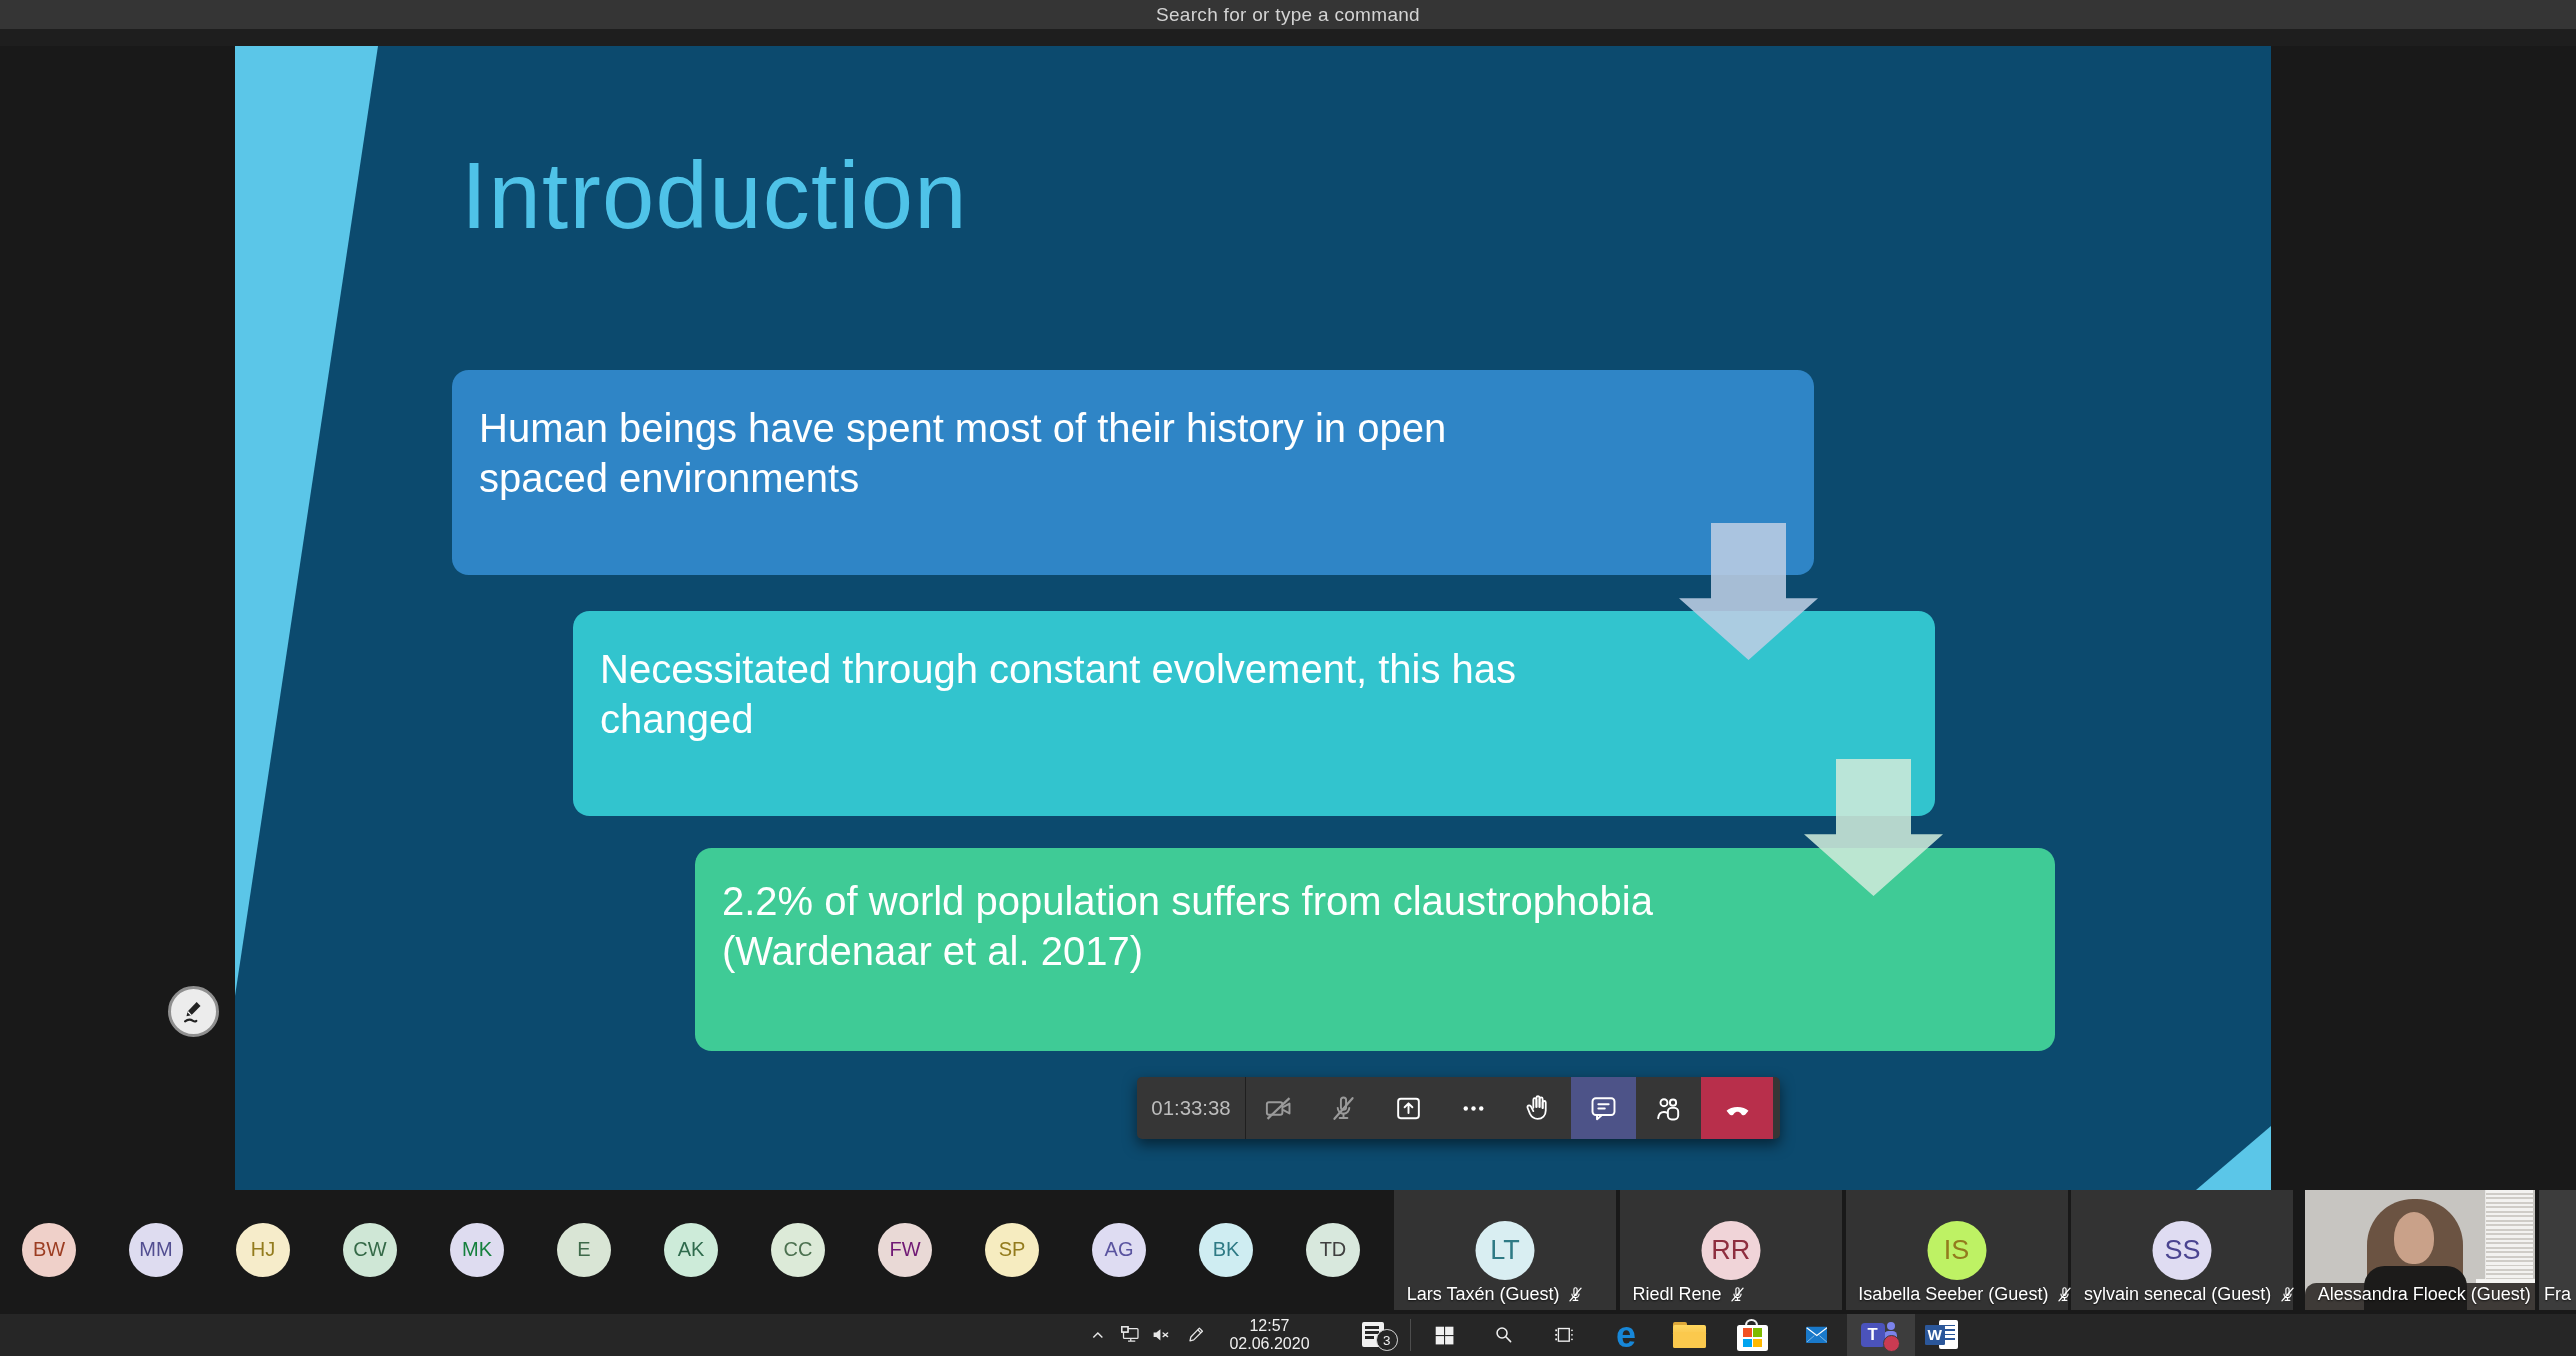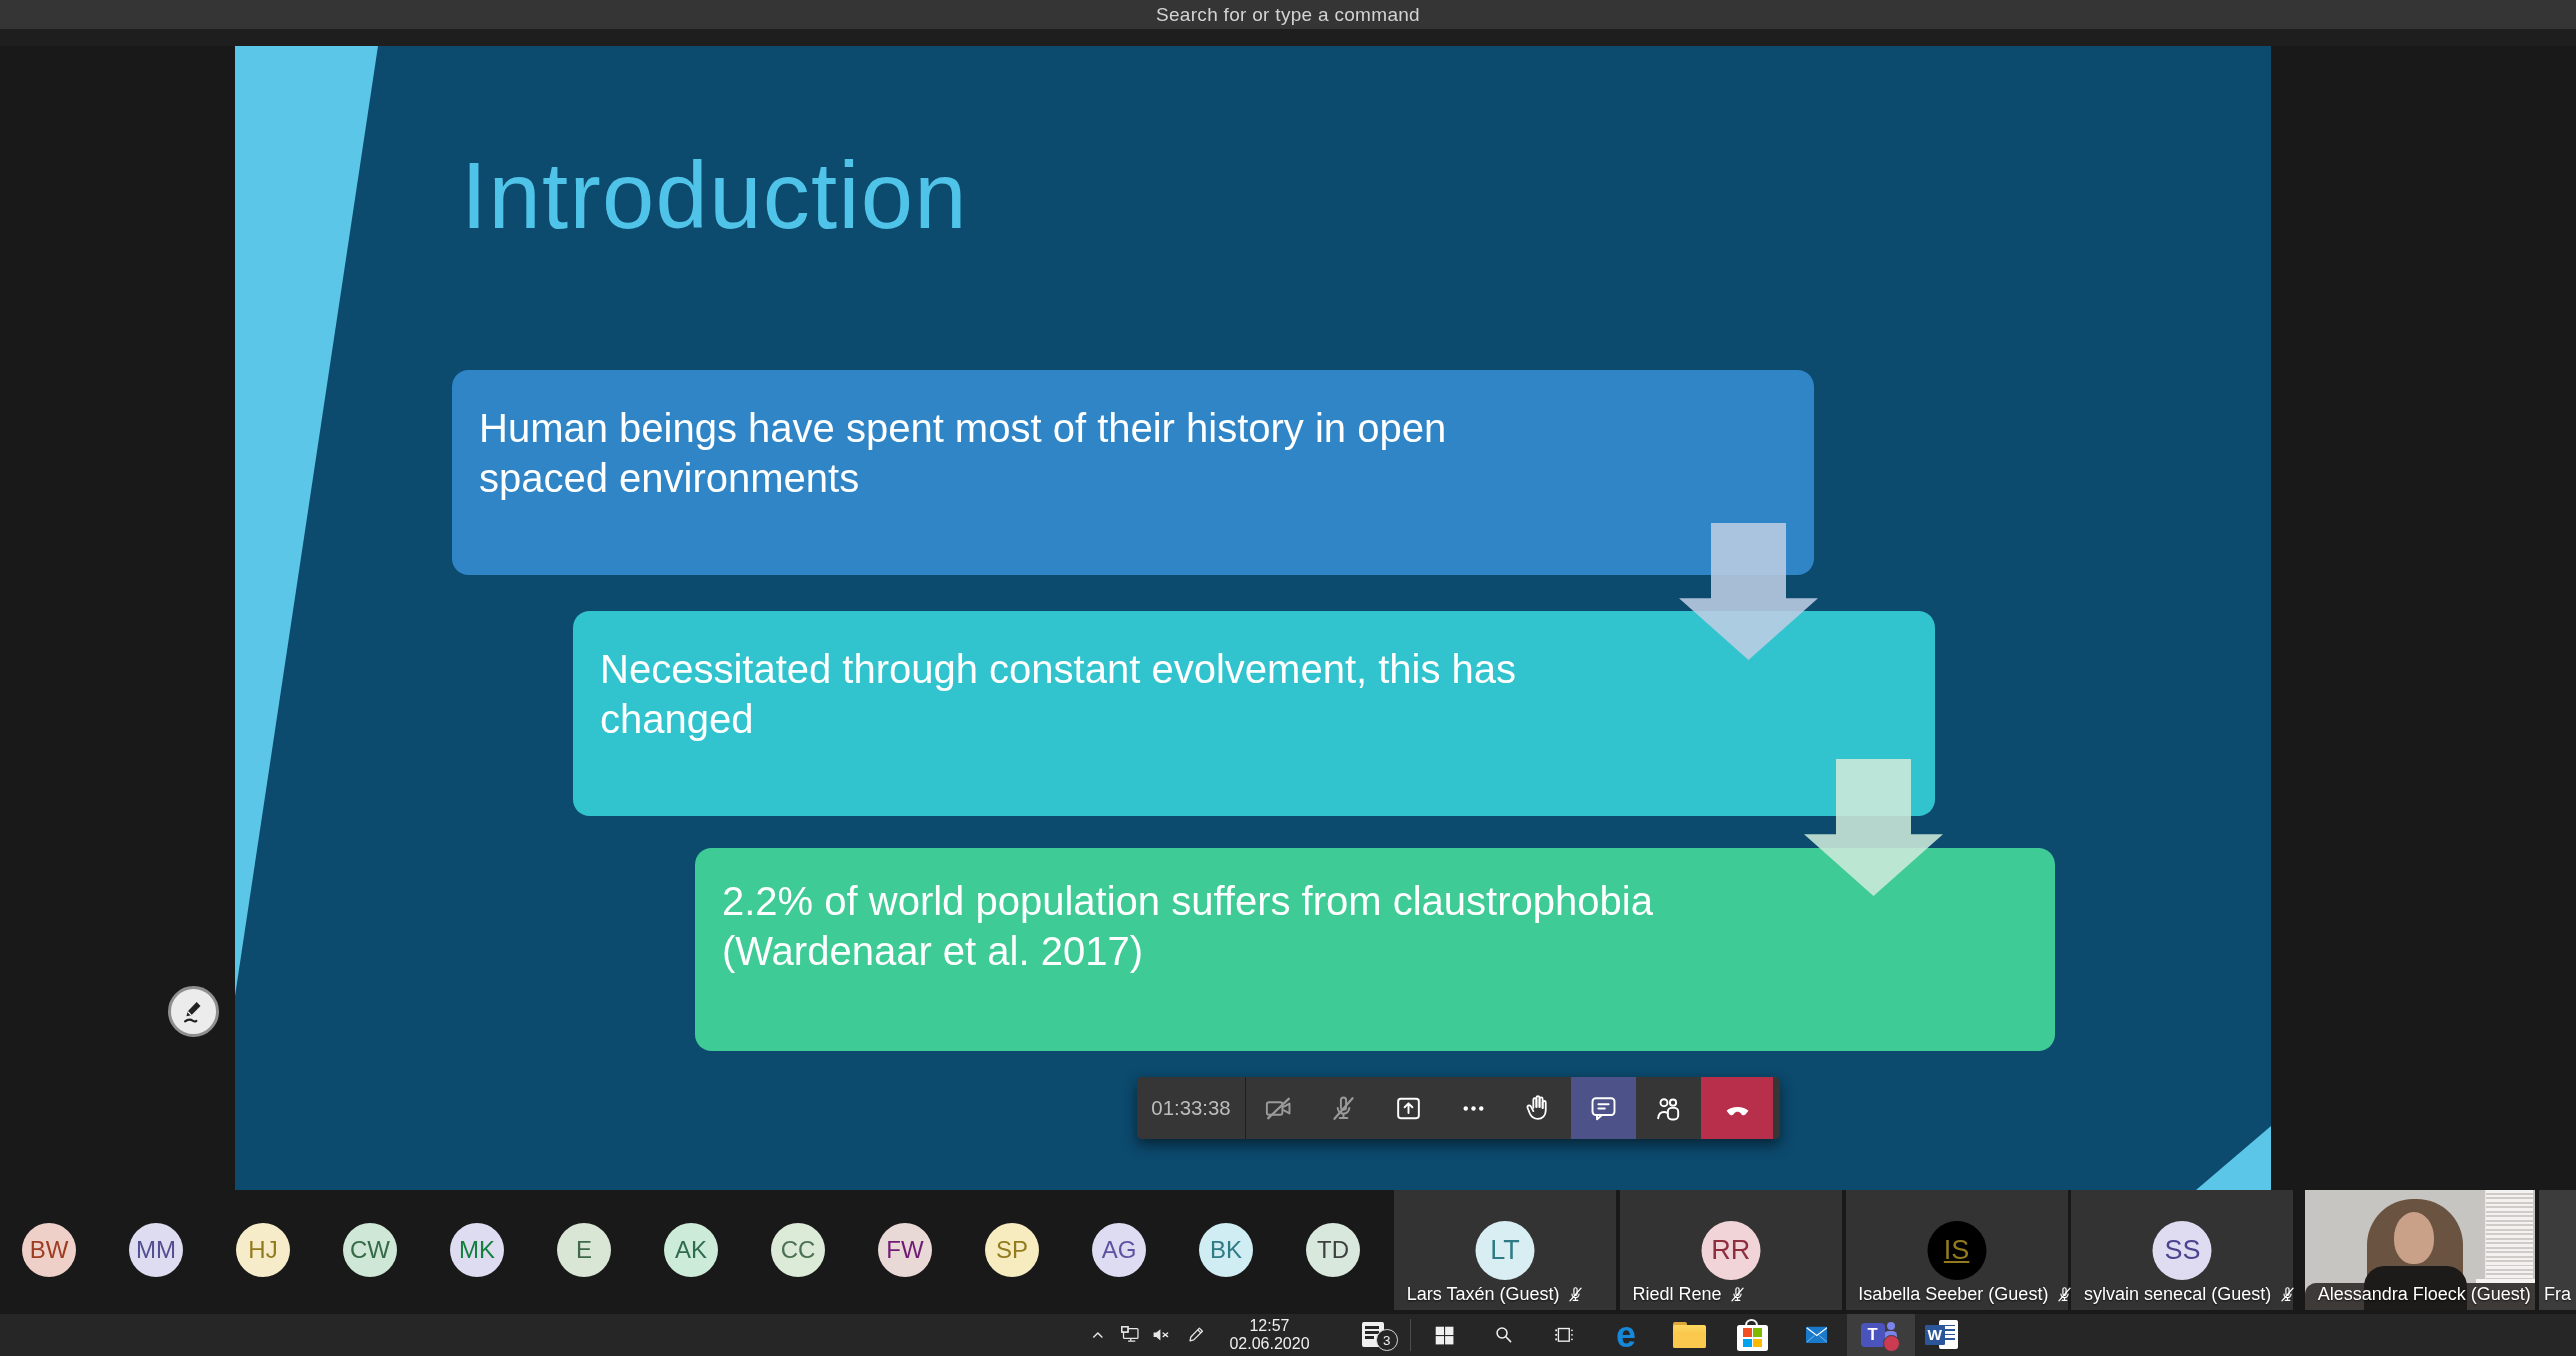--- a/index.html
+++ b/index.html
@@ -43,21 +43,21 @@
   .timer{width:108px;display:flex;align-items:center;justify-content:center;font-size:20.4px;color:#bdbdbd;}
   .vdiv{width:1.3px;background:#1f1f1f;}
   .cbtn{width:65px;border:none;background:transparent;display:flex;align-items:center;justify-content:center;cursor:pointer;padding:0;}
   .cbtn svg{width:31px;height:31px;}
   .cbtn.hang{width:72px;}
 
   
   .strip{left:0;top:1190px;width:2576px;height:125px;background:#191919;}
   .avrow{left:22px;top:32.5px;display:flex;gap:53px;}
   .av{width:54px;height:54px;border-radius:50%;display:flex;align-items:center;justify-content:center;
-      font-size:24px;cursor:pointer;flex:0 0 auto;}
+      font-size:20px;cursor:pointer;flex:0 0 auto;}
   .tiles{left:1394px;top:0;display:flex;gap:3.8px;}
   .tile{width:222px;height:120px;background:#333333;position:relative;cursor:pointer;flex:0 0 auto;}
   .avb{position:absolute;left:50%;top:31px;transform:translateX(-50%);width:59px;height:59px;border-radius:50%;
        display:flex;align-items:center;justify-content:center;font-size:27px;}
   .nmrow{position:absolute;left:12.7px;bottom:5.1px;display:flex;align-items:center;gap:6.4px;}
   .nm{font-size:18px;color:#ffffff;text-shadow:0 0.6px 1.9px rgba(0,0,0,.7);white-space:nowrap;}
   .micoff{width:19px;height:19px;flex:0 0 auto;}
 
   .vtile{left:2305px;top:0;width:230px;height:120px;background:#c7c5c1;overflow:hidden;cursor:pointer;}
   .blind{position:absolute;right:2.5px;top:0;width:47px;height:91px;
@@ -239,21 +239,21 @@
             <span class="nm">Riedl Rene</span>
   <svg class="micoff" viewBox="0 0 24 24" fill="none" stroke="#ffffff" stroke-width="1.5" stroke-linecap="round">
     <rect x="10" y="3.5" width="4" height="9.5" rx="2"></rect>
     <path d="M7.5 11.5a4.5 4.5 0 0 0 9 0"></path>
     <path d="M12 16v3.2M9 19.4h6"></path>
     <path d="M5 20L19 4" stroke-width="1.7"></path>
   </svg>
 </div>
         </div>
         <div class="tile">
-          <div class="avb" style="background: #000000; color: rgb(147, 123, 29); text-decoration: underline;">IS</div>
+          <div class="avb" style="background: #bef264; color: rgb(147, 123, 29);">IS</div>
           <div class="nmrow">
             <span class="nm">Isabella Seeber (Guest)</span>
   <svg class="micoff" viewBox="0 0 24 24" fill="none" stroke="#ffffff" stroke-width="1.5" stroke-linecap="round">
     <rect x="10" y="3.5" width="4" height="9.5" rx="2"></rect>
     <path d="M7.5 11.5a4.5 4.5 0 0 0 9 0"></path>
     <path d="M12 16v3.2M9 19.4h6"></path>
     <path d="M5 20L19 4" stroke-width="1.7"></path>
   </svg>
 </div>
         </div>

